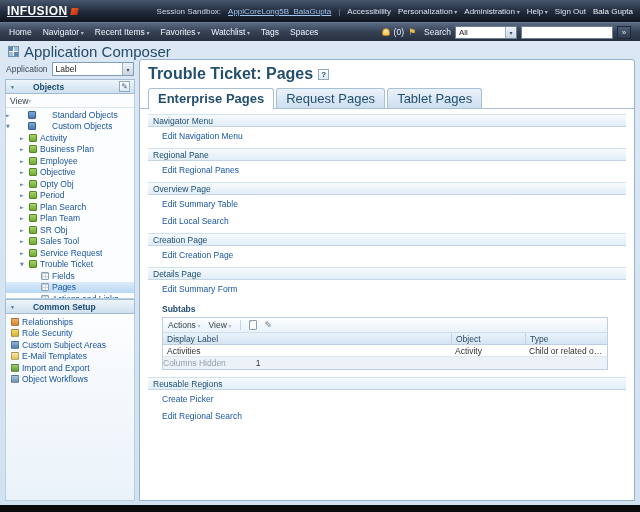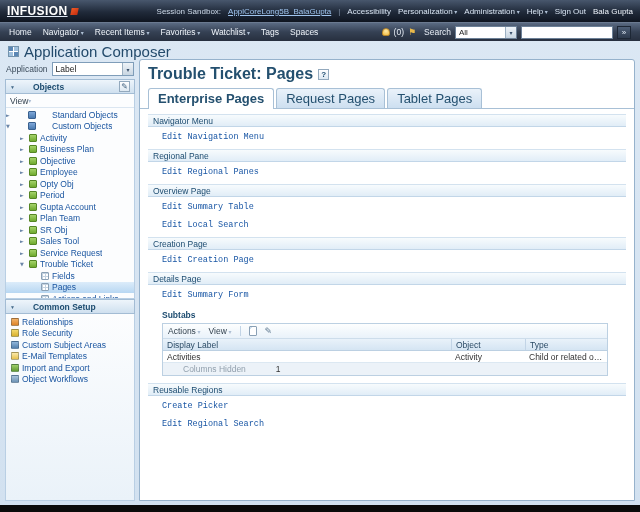--- a/index.html
+++ b/index.html
@@ -81,40 +81,40 @@
   .main-title-row{display:flex;align-items:center;gap:5px;padding:5px 8px 3px;}
   .main-title{font-size:16px;font-weight:bold;color:#24506f;}
   .help-icon{width:11px;height:11px;border:1px solid #93a9bd;background:linear-gradient(#fff,#dde8f2);color:#1d4c70;font-size:8px;font-weight:bold;display:flex;align-items:center;justify-content:center;cursor:pointer;}
   .tabs-row{display:flex;align-items:flex-end;gap:2px;padding:2px 0 0 8px;border-bottom:1px solid #a8c0d6;}
   .tab{padding:2px 9px 2px;font-size:13px;color:#24506f;background:linear-gradient(#eaf2fa,#cddff0);border:1px solid #a8c0d6;border-bottom:none;border-radius:3px 3px 0 0;cursor:pointer;margin-bottom:0;}
   .tab.active{background:#fff;font-weight:bold;position:relative;margin-bottom:-1px;padding-bottom:3px;}
   .main-body{flex:1;min-height:0;overflow:hidden;padding:5px 8px 0;font-size:8.5px;}
   .section-band{height:13px;background:linear-gradient(#f7fbfd,#e1edf7);border-top:1px solid #d3e2ef;border-bottom:1px solid #c2d6e8;display:flex;align-items:center;padding:0 5px;font-weight:normal;color:#1d4c70;margin-top:4px;}
   .section-band.first{margin-top:0;}
   .link-row{padding:4px 0 3px 14px;}
-  .link{color:#1a57a5;text-decoration:none;cursor:pointer;font-family:Liberation Mono, monospace;}
+  .link{color:#1a57a5;text-decoration:none;cursor:pointer;}
 
   
   .subtabs{margin:7px 18px 0 14px;}
   .subtabs-label{font-weight:bold;color:#1d4c70;margin-bottom:3px;}
   .table-box{border:1px solid #bcd0e2;background:#fff;}
   .tbl-toolbar{height:15px;background:linear-gradient(#fdfefe,#e9f2fa);border-bottom:1px solid #cdddeb;display:flex;align-items:center;gap:8px;padding:0 5px;color:#33424f;}
   .menu-btn{cursor:pointer;}
   .tb-vsep{width:1px;height:10px;background:#c2d4e6;}
   .icon-newdoc{width:8px;height:10px;background:linear-gradient(135deg,#cfe0ef 2px,#fff 2px);border:1px solid #8aa0b5;border-radius:1px;cursor:pointer;}
   .icon-pencil{font-family:"DejaVu Sans",sans-serif;color:#5d7purple;color:#5d7890;font-size:9px;line-height:1;cursor:pointer;}
   .thead{display:flex;background:linear-gradient(#e9f2fa,#d5e5f3);border-bottom:1px solid #bcd0e2;color:#2b4b66;height:12px;align-items:center;}
   .th{padding:0 4px;overflow:hidden;white-space:nowrap;}
   .th + .th{border-left:1px solid #c2d4e6;height:100%;display:flex;align-items:center;}
   .trow{display:flex;height:12px;align-items:center;border-bottom:1px solid #dce8f2;color:#333;}
   .td{padding:0 4px;overflow:hidden;white-space:nowrap;text-overflow:ellipsis;}
   .c-label{flex:1 1 auto;min-width:0;}
   .c-object{width:74px;flex:0 0 74px;}
   .c-type{width:82px;flex:0 0 82px;}
-  .tfoot{display:flex;align-items:center;height:12px;background:#ecf2f8;padding:0 20px;color:#93a1ae;}
+  .tfoot{display:flex;align-items:center;height:12px;background:#ecf2f8;padding:0 0;color:#93a1ae;}
   .tfoot-val{color:#333;margin-left:30px;}
 
   
   .bottombar{height:7px;flex:0 0 7px;background:#0a0a0a;}
 </style>
 </head>
 <body>
 
 <div class="screen">
 
@@ -200,41 +200,41 @@
             <span class="tl">Activity</span>
           </div>
           <div class="tree-row lvl1">
             <span class="tw">►</span>
             <span class="ni green"></span>
             <span class="tl">Business Plan</span>
           </div>
           <div class="tree-row lvl1">
             <span class="tw">►</span>
             <span class="ni green"></span>
+            <span class="tl">Employee</span>
+          </div>
+          <div class="tree-row lvl1">
+            <span class="tw">►</span>
+            <span class="ni green"></span>
             <span class="tl">Objective</span>
           </div>
           <div class="tree-row lvl1">
             <span class="tw">►</span>
             <span class="ni green"></span>
-            <span class="tl">Employee</span>
-          </div>
-          <div class="tree-row lvl1">
-            <span class="tw">►</span>
-            <span class="ni green"></span>
             <span class="tl">Opty Obj</span>
           </div>
           <div class="tree-row lvl1">
             <span class="tw">►</span>
             <span class="ni green"></span>
             <span class="tl">Period</span>
           </div>
           <div class="tree-row lvl1">
             <span class="tw">►</span>
             <span class="ni green"></span>
-            <span class="tl">Gupta Account</span>
+            <span class="tl">Plan Search</span>
           </div>
           <div class="tree-row lvl1">
             <span class="tw">►</span>
             <span class="ni green"></span>
             <span class="tl">Plan Team</span>
           </div>
           <div class="tree-row lvl1">
             <span class="tw">►</span>
             <span class="ni green"></span>
             <span class="tl">SR Obj</span>

